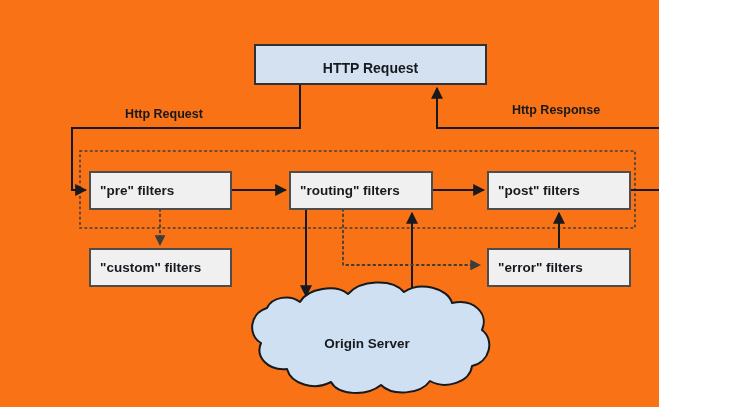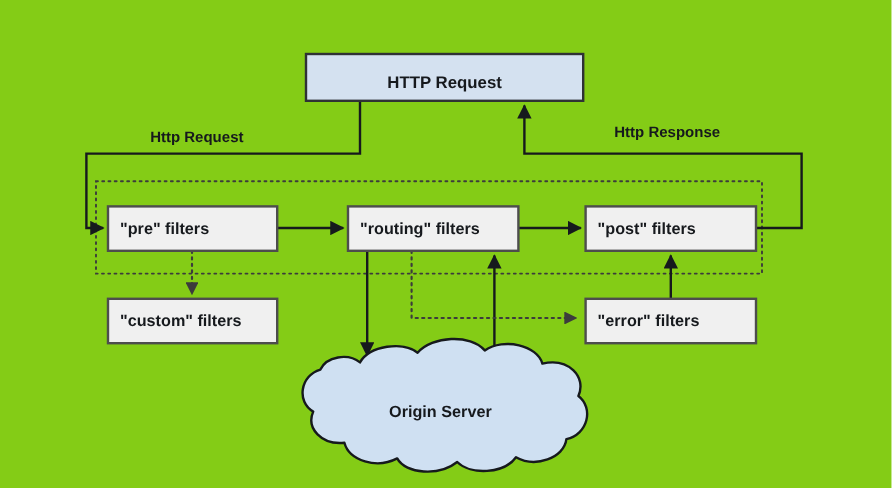--- a/index.html
+++ b/index.html
@@ -5,23 +5,23 @@
   html, body {
     margin: 0;
     padding: 0;
     background: #ffffff;
   }
   body {
     font-family: "Liberation Sans", sans-serif;
   }
   #canvas {
     position: relative;
-    width: 743px;
+    width: 659px;
     height: 407px;
-    background: #84cc16;
+    background: #f97316;
     overflow: hidden;
   }
   #diagram-svg {
     position: absolute;
     left: 0;
     top: 0;
     width: 743px;
     height: 407px;
   }
   .node-label {

